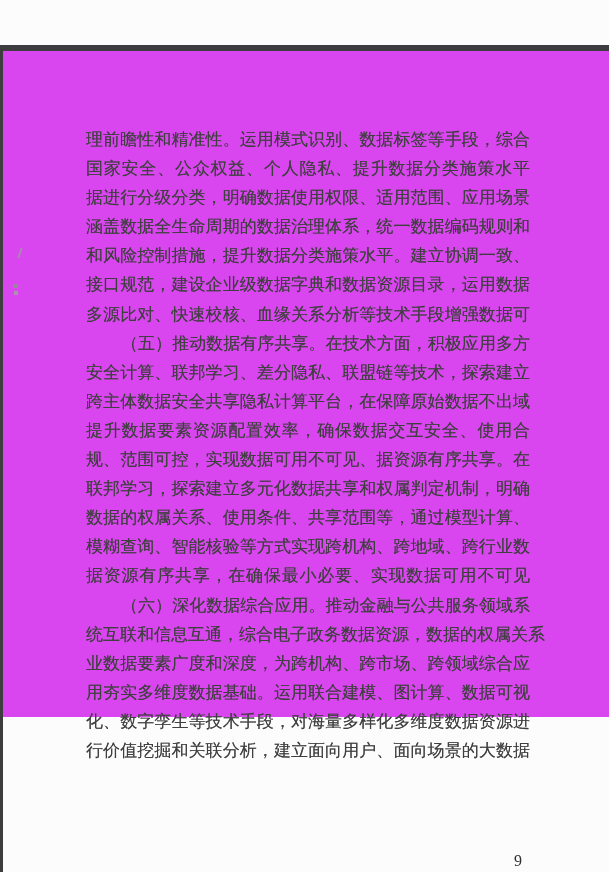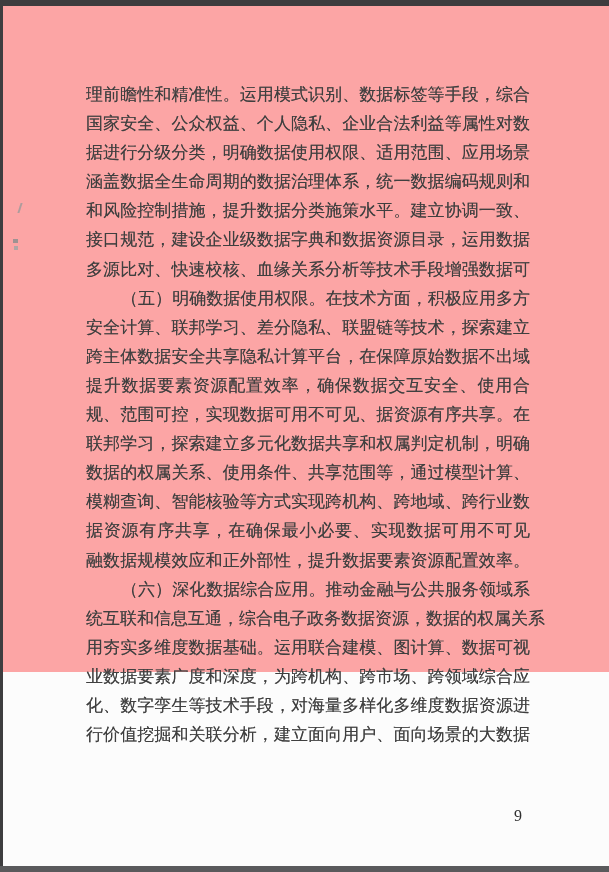--- a/index.html
+++ b/index.html
@@ -8,21 +8,22 @@
     width: 609px;
     height: 872px;
     background: #fcfcfc;
     overflow: hidden;
     font-family: "Liberation Serif", "DejaVu Serif", serif;
   }
   .page {
     position: relative;
     width: 609px;
     height: 672px;
-    background: #fca5a5;
+    background: #d946ef;
+    margin-top: 45px;
   }
   
   .edge-top {
     position: absolute;
     left: 0; top: 0;
     width: 609px; height: 6px;
     background: #3d3d3f;
   }
   .edge-left {
     position: absolute;
@@ -98,39 +99,38 @@
 
   <div class="edge-top"></div>
   <div class="edge-left"></div>
   <div class="edge-bottom"></div>
 
   <div class="artifact-1"></div>
   <div class="artifact-2"></div>
 
   <div class="text-column">
     <div class="line">理前瞻性和精准性。运用模式识别、数据标签等手段，综合</div>
-    <div class="line">国家安全、公众权益、个人隐私、企业合法利益等属性对数</div>
+    <div class="line">国家安全、公众权益、个人隐私、提升数据分类施策水平</div>
     <div class="line">据进行分级分类，明确数据使用权限、适用范围、应用场景</div>
     <div class="line">涵盖数据全生命周期的数据治理体系，统一数据编码规则和</div>
     <div class="line">和风险控制措施，提升数据分类施策水平。建立协调一致、</div>
     <div class="line">接口规范，建设企业级数据字典和数据资源目录，运用数据</div>
     <div class="line">多源比对、快速校核、血缘关系分析等技术手段增强数据可</div>
-    <div class="line indent">（五）明确数据使用权限。在技术方面，积极应用多方</div>
+    <div class="line indent">（五）推动数据有序共享。在技术方面，积极应用多方</div>
     <div class="line">安全计算、联邦学习、差分隐私、联盟链等技术，探索建立</div>
     <div class="line">跨主体数据安全共享隐私计算平台，在保障原始数据不出域</div>
     <div class="line">提升数据要素资源配置效率，确保数据交互安全、使用合</div>
     <div class="line">规、范围可控，实现数据可用不可见、据资源有序共享。在</div>
     <div class="line">联邦学习，探索建立多元化数据共享和权属判定机制，明确</div>
     <div class="line">数据的权属关系、使用条件、共享范围等，通过模型计算、</div>
     <div class="line">模糊查询、智能核验等方式实现跨机构、跨地域、跨行业数</div>
     <div class="line">据资源有序共享，在确保最小必要、实现数据可用不可见</div>
-    <div class="line">融数据规模效应和正外部性，提升数据要素资源配置效率。</div>
     <div class="line indent">（六）深化数据综合应用。推动金融与公共服务领域系</div>
     <div class="line">统互联和信息互通，综合电子政务数据资源，数据的权属关系</div>
+    <div class="line">业数据要素广度和深度，为跨机构、跨市场、跨领域综合应</div>
     <div class="line">用夯实多维度数据基础。运用联合建模、图计算、数据可视</div>
-    <div class="line">业数据要素广度和深度，为跨机构、跨市场、跨领域综合应</div>
     <div class="line">化、数字孪生等技术手段，对海量多样化多维度数据资源进</div>
     <div class="line">行价值挖掘和关联分析，建立面向用户、面向场景的大数据</div>
   </div>
 
   <div class="page-number">9</div>
 
 </div>
 
 </body></html>

